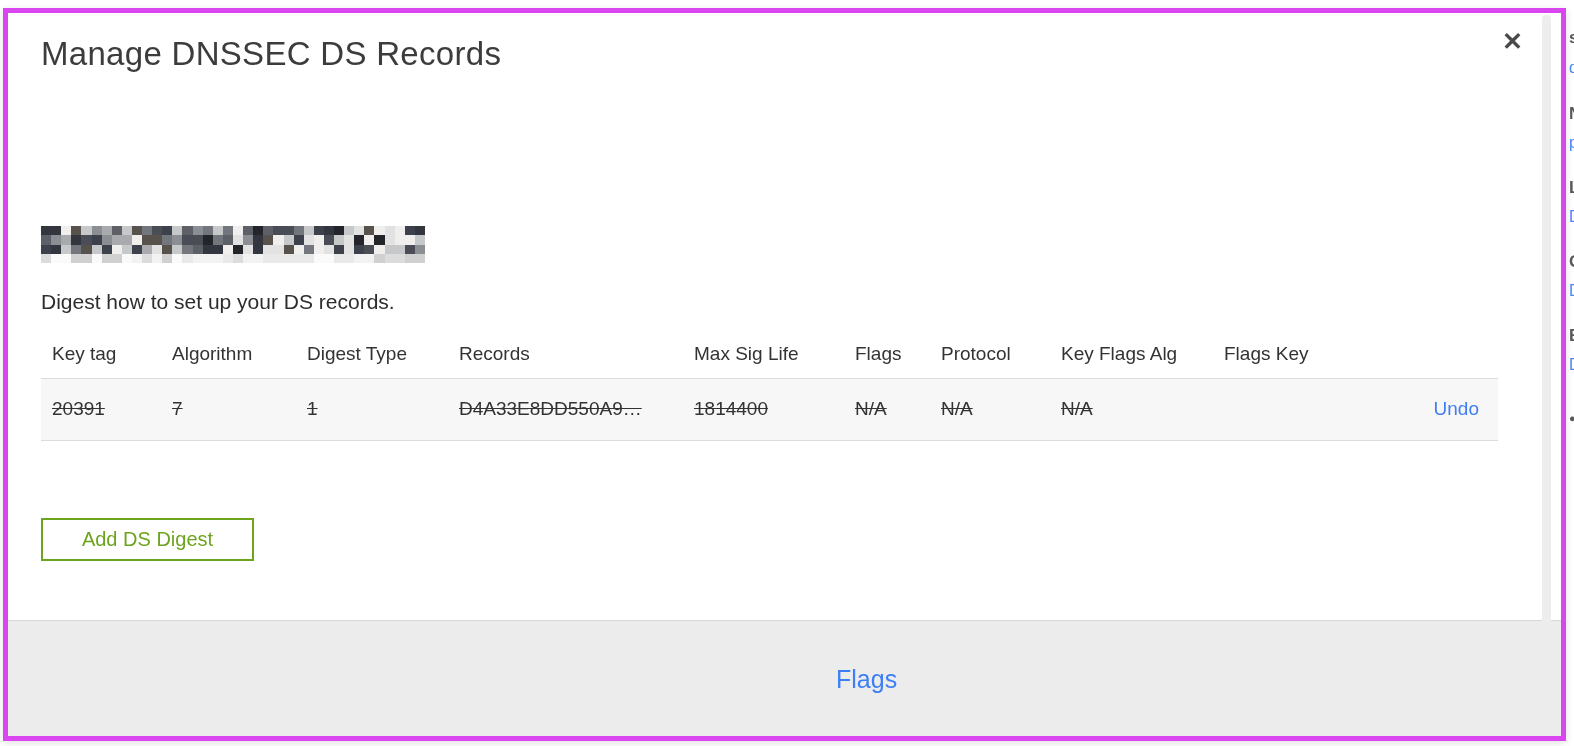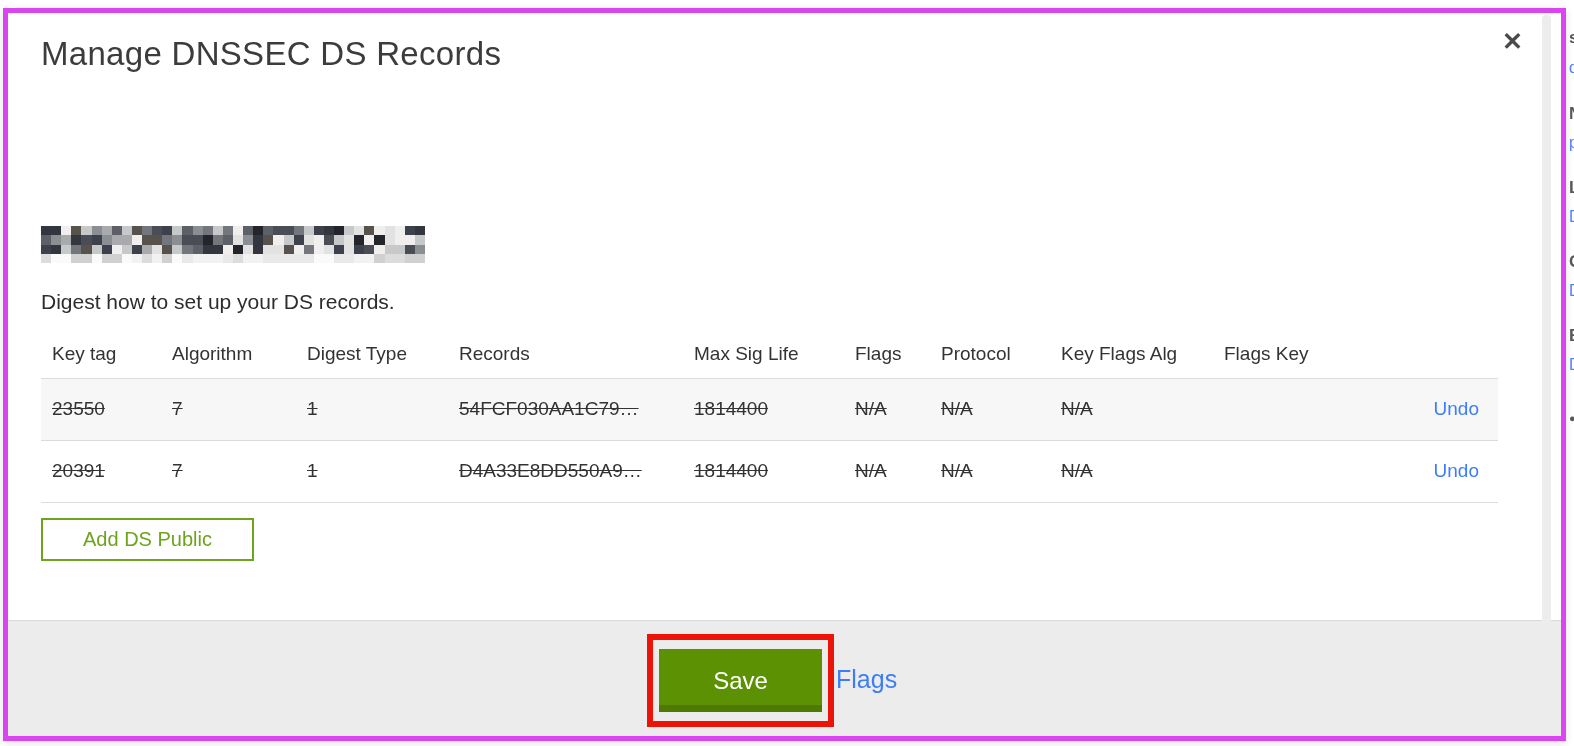--- a/index.html
+++ b/index.html
@@ -273,55 +273,38 @@
           <th>Max Sig Life</th>
           <th>Flags</th>
           <th>Protocol</th>
           <th>Key Flags Alg</th>
           <th>Flags Key</th>
           <th></th>
         </tr>
       </thead>
       <tbody>
           <tr class="deleted">
-        <td>23550</td>
-        <td>7</td>
-        <td>1</td>
-        <td>54FCF030AA1C79…</td>
-        <td>1814400</td>
-        <td>N/A</td>
-        <td>N/A</td>
-        <td>N/A</td>
-        <td></td>
-        <td class="action-cell">
-          <a class="undo-link">Undo</a>
-        </td>
-      </tr>
-          <tr class="deleted">
         <td>20391</td>
         <td>7</td>
         <td>1</td>
         <td>D4A33E8DD550A9…</td>
         <td>1814400</td>
         <td>N/A</td>
         <td>N/A</td>
         <td>N/A</td>
         <td></td>
         <td class="action-cell">
           <a class="undo-link">Undo</a>
         </td>
       </tr>
         </tbody>
     </table>
 
-    <button class="add-btn">Add DS Public</button>
+    <button class="add-btn">Add DS Digest</button>
 
     <div class="footer">
-      <div class="annotation-box">
-        <button class="save-btn">Save</button>
-      </div>
       <a class="cancel-link">Flags</a>
     </div>
 
     <div class="scrollbar"></div>
 
   </div>
 </div>
 
 </body></html>

